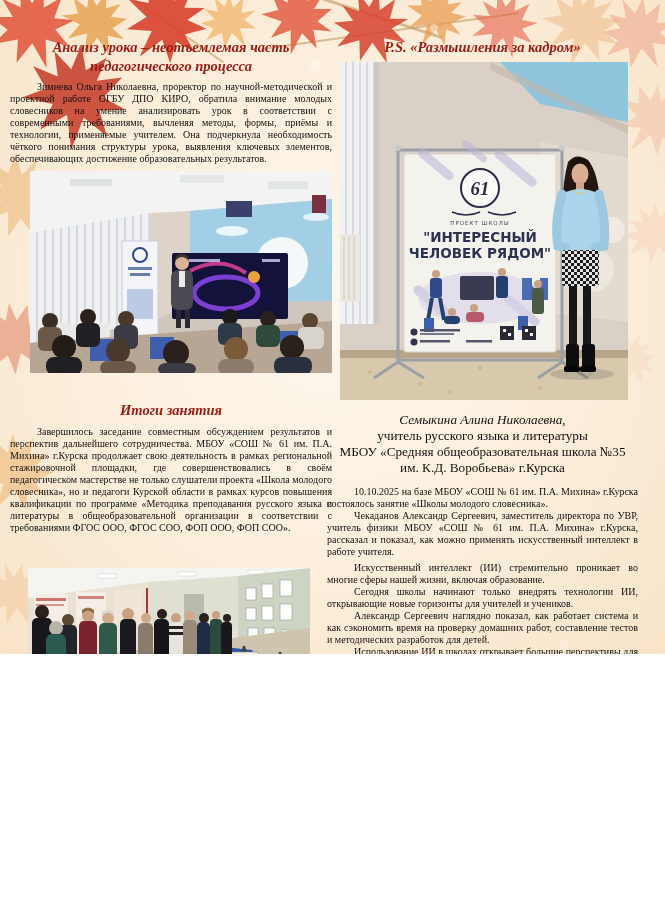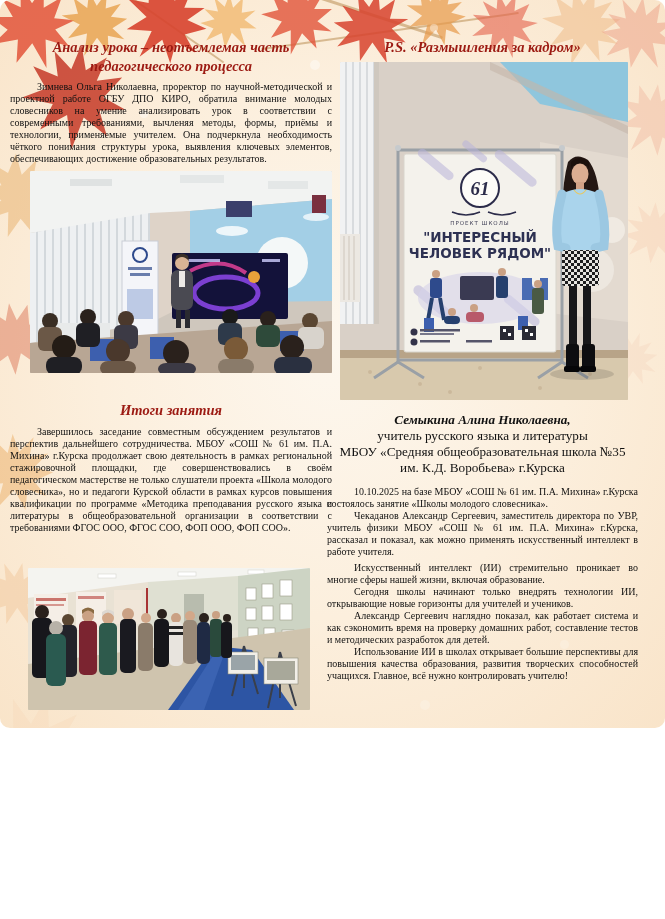--- a/index.html
+++ b/index.html
@@ -1,32 +1,32 @@
 <!DOCTYPE html>
 <html><head>
 <meta charset="utf-8">
 <style>
   html,body{margin:0;padding:0;}
-  .page{position:relative;width:665px;height:728px;overflow:hidden;
+  .page{position:relative;width:665px;height:654px;overflow:hidden;
     background:radial-gradient(ellipse at 50% 48%, #fdf7ee 0%, #fcefdd 50%, #f9e4c9 100%);
-    font-family:"Liberation Serif", serif;color:#111;border-radius:10px;}
+    font-family:"Liberation Serif", serif;color:#111;}
   
   .leaf{position:absolute;pointer-events:none;}
   .branch{position:absolute;background:#b98e54;opacity:.55;pointer-events:none;border-radius:2px;}
   .bokeh{position:absolute;border-radius:50%;background:rgba(255,255,255,.4);pointer-events:none;}
   
   .col{position:absolute;top:38px;}
   .col-left{left:10px;width:322px;}
   .col-right{left:327px;width:311px;}
   .heading{font-weight:bold;font-style:italic;text-align:center;
     font-size:14.5px;line-height:1.28;color:#9c1a12;margin:0;}
   .body-text{margin:6px 0 0 0;font-size:10px;line-height:1.2;text-align:justify;text-indent:27px;}
   .photo{display:block;border-radius:1px;}
   .caption{margin-top:12px;text-align:center;font-size:13.2px;line-height:1.22;}
-  .caption .name{font-weight:bold;font-style:italic;}
+  .caption .name{font-weight:normal;font-style:italic;}
   .bell-badge{position:absolute;left:609px;top:854px;width:48px;height:50px;}
   .bottom-rule{position:absolute;left:5px;top:902px;width:655px;height:2px;background:#0a0a0a;}
   svg text{user-select:none;}
 </style>
 </head>
 <body>
 
 <div class="page">
 
   <svg width="0" height="0" style="position:absolute">

